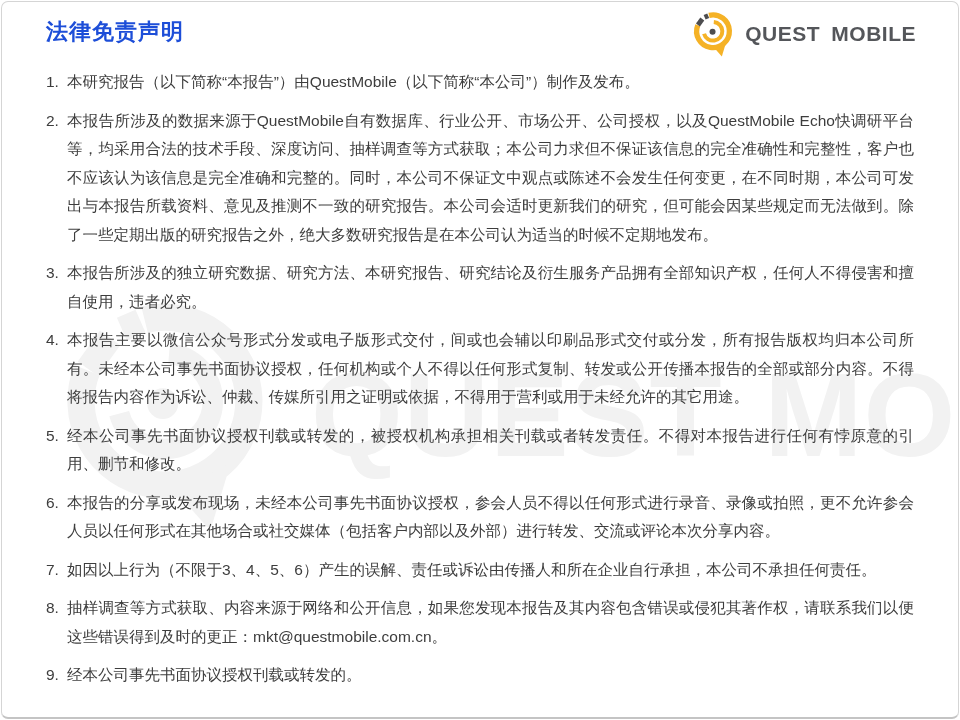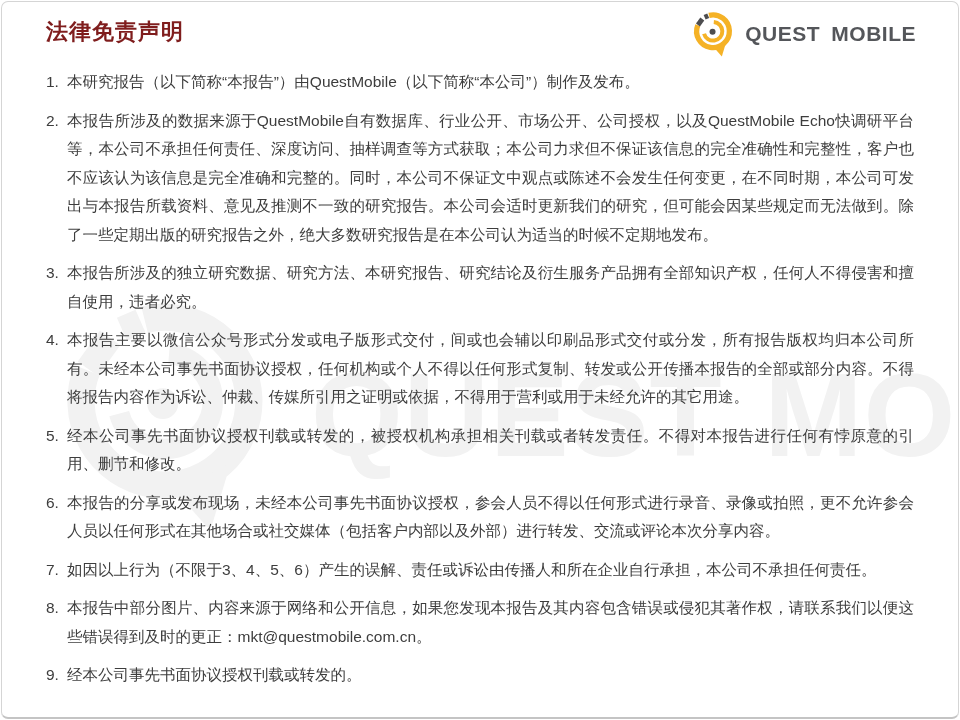--- a/index.html
+++ b/index.html
@@ -14,21 +14,21 @@
     position:absolute;left:1px;top:1px;right:1px;bottom:1px;
     background:#fff;
     border:1px solid #d5d5d5;
     border-bottom:2px solid #c4c4c4;
     border-radius:7px;
     overflow:hidden;
   }
   
   .hdr{position:relative;z-index:2;padding:14px 44px 0;}
   .title{
-    margin:0;font-size:22px;line-height:32px;font-weight:700;color:#7f1d1d;
+    margin:0;font-size:22px;line-height:32px;font-weight:700;color:#1d4ed8;
     letter-spacing:1px;
   }
   .logo{
     position:absolute;top:7px;right:42px;
     display:flex;align-items:center;gap:9px;
   }
   .logo-icon{--c1:#F5B226;--c2:#4D4D4F;width:46px;height:50px;}
   .wordmark{
     font-size:21px;font-weight:700;color:#54565A;
     letter-spacing:0.5px;word-spacing:5px;white-space:nowrap;
@@ -98,21 +98,21 @@
     </div>
   </div>
 
   <ol class="items">
     <li>
       <span class="num">1.</span>
       <p class="txt">本研究报告（以下简称“本报告”）由QuestMobile（以下简称“本公司”）制作及发布。</p>
     </li>
     <li>
       <span class="num">2.</span>
-      <p class="txt">本报告所涉及的数据来源于QuestMobile自有数据库、行业公开、市场公开、公司授权，以及QuestMobile Echo快调研平台等，本公司不承担任何责任、深度访问、抽样调查等方式获取；本公司力求但不保证该信息的完全准确性和完整性，客户也不应该认为该信息是完全准确和完整的。同时，本公司不保证文中观点或陈述不会发生任何变更，在不同时期，本公司可发出与本报告所载资料、意见及推测不一致的研究报告。本公司会适时更新我们的研究，但可能会因某些规定而无法做到。除了一些定期出版的研究报告之外，绝大多数研究报告是在本公司认为适当的时候不定期地发布。</p>
+      <p class="txt">本报告所涉及的数据来源于QuestMobile自有数据库、行业公开、市场公开、公司授权，以及QuestMobile Echo快调研平台等，均采用合法的技术手段、深度访问、抽样调查等方式获取；本公司力求但不保证该信息的完全准确性和完整性，客户也不应该认为该信息是完全准确和完整的。同时，本公司不保证文中观点或陈述不会发生任何变更，在不同时期，本公司可发出与本报告所载资料、意见及推测不一致的研究报告。本公司会适时更新我们的研究，但可能会因某些规定而无法做到。除了一些定期出版的研究报告之外，绝大多数研究报告是在本公司认为适当的时候不定期地发布。</p>
     </li>
     <li>
       <span class="num">3.</span>
       <p class="txt">本报告所涉及的独立研究数据、研究方法、本研究报告、研究结论及衍生服务产品拥有全部知识产权，任何人不得侵害和擅自使用，违者必究。</p>
     </li>
     <li>
       <span class="num">4.</span>
       <p class="txt">本报告主要以微信公众号形式分发或电子版形式交付，间或也会辅以印刷品形式交付或分发，所有报告版权均归本公司所有。未经本公司事先书面协议授权，任何机构或个人不得以任何形式复制、转发或公开传播本报告的全部或部分内容。不得将报告内容作为诉讼、仲裁、传媒所引用之证明或依据，不得用于营利或用于未经允许的其它用途。</p>
     </li>
     <li>
@@ -122,21 +122,21 @@
     <li>
       <span class="num">6.</span>
       <p class="txt">本报告的分享或发布现场，未经本公司事先书面协议授权，参会人员不得以任何形式进行录音、录像或拍照，更不允许参会人员以任何形式在其他场合或社交媒体（包括客户内部以及外部）进行转发、交流或评论本次分享内容。</p>
     </li>
     <li>
       <span class="num">7.</span>
       <p class="txt">如因以上行为（不限于3、4、5、6）产生的误解、责任或诉讼由传播人和所在企业自行承担，本公司不承担任何责任。</p>
     </li>
     <li>
       <span class="num">8.</span>
-      <p class="txt">本报告中部分图片、内容来源于网络和公开信息，如果您发现本报告及其内容包含错误或侵犯其著作权，请联系我们以便这些错误得到及时的更正：mkt@questmobile.com.cn。</p>
+      <p class="txt">抽样调查等方式获取、内容来源于网络和公开信息，如果您发现本报告及其内容包含错误或侵犯其著作权，请联系我们以便这些错误得到及时的更正：mkt@questmobile.com.cn。</p>
     </li>
     <li>
       <span class="num">9.</span>
       <p class="txt">经本公司事先书面协议授权刊载或转发的。</p>
     </li>
   </ol>
 
 </div>
 
 </body></html>

